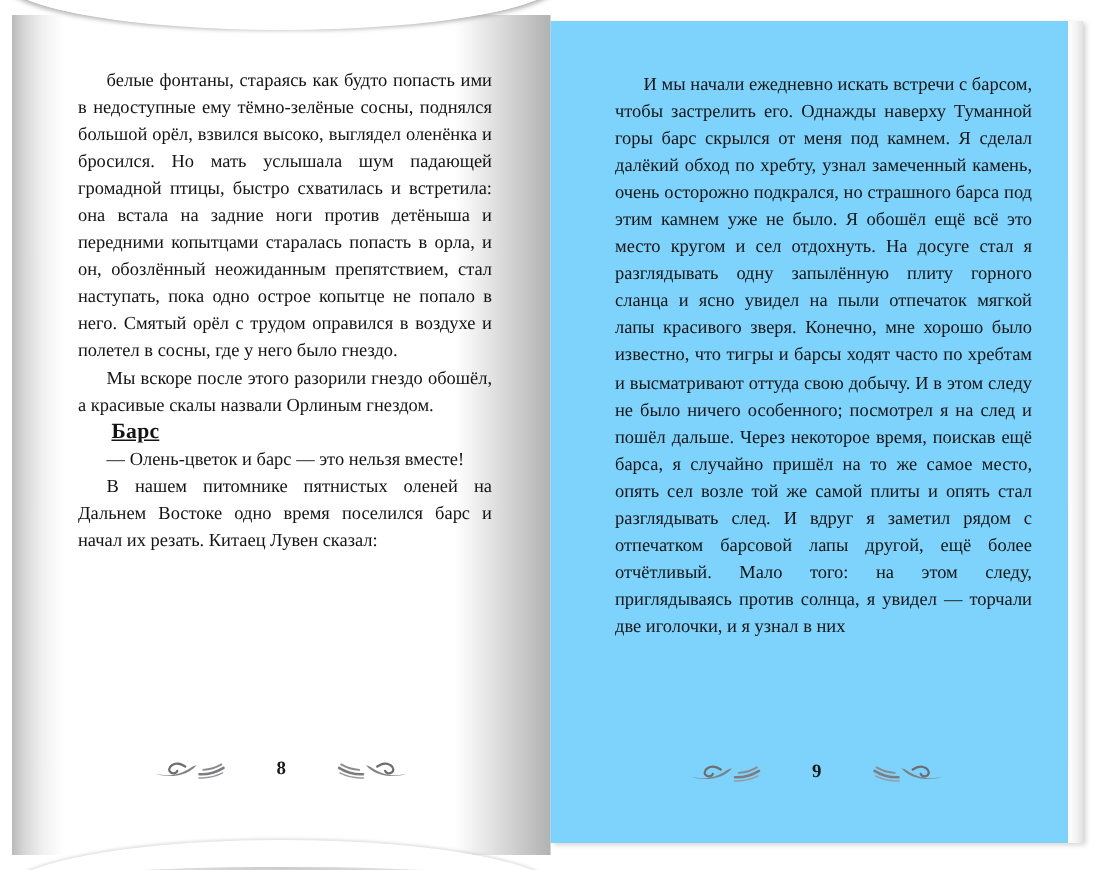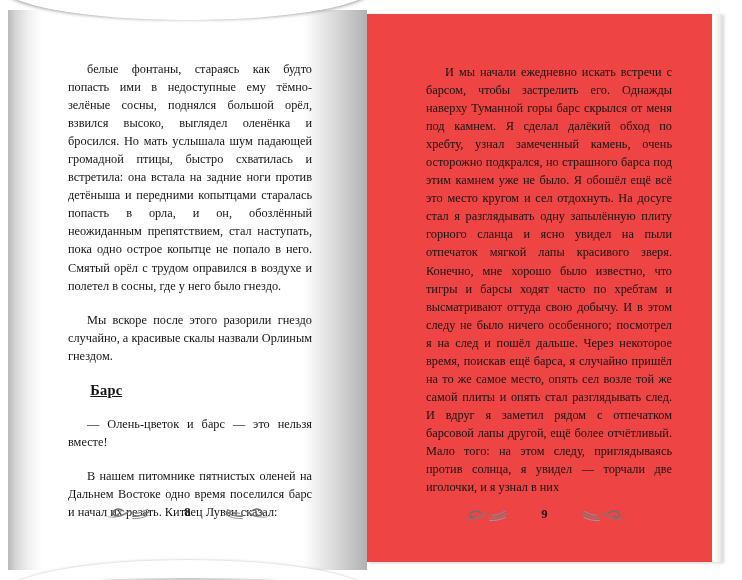--- a/index.html
+++ b/index.html
@@ -80,21 +80,21 @@
     background: radial-gradient(ellipse at 50% 0%, rgba(140,140,140,0.45) 0%, rgba(160,160,160,0.18) 55%, rgba(255,255,255,0) 80%);
   }
 
   
   .page-right {
     position: absolute;
     left: 367px;
     top: 14px;
     width: 355px;
     height: 548px;
-    background: #ef4444;
+    background: #7dd3fc;
     box-shadow: 2px 1px 3px rgba(150,150,150,0.40);
   }
   .page-right .edge-right {
     position: absolute;
     right: 0;
     top: 0;
     width: 10px;
     height: 100%;
     background: linear-gradient(to right, #ffffff 0%, #f4f4f4 55%, #e2e2e2 100%);
   }
@@ -114,21 +114,21 @@
     left: 44px;
     top: 34px;
     width: 276px;
   }
   .textcol-right {
     left: 43px;
     top: 33px;
     width: 278px;
   }
   .textcol p {
-    margin: 16px;
+    margin: 0;
     text-indent: 1.55em;
   }
   
   .textcol p { text-align: justify; }
   .textcol p:last-child { text-align: justify; }
 
   .chapter-heading {
     margin: 17px 0 14px 0;
     text-align: center;
     font-size: 14.4px;
@@ -175,21 +175,21 @@
 <body>
 
 <div id="spread">
 
   <div class="page-left">
     <div class="edge-left"></div>
     <div class="edge-gutter"></div>
 
     <div class="textcol textcol-left">
       <p>белые фонтаны, стараясь как будто попасть ими в недоступные ему тёмно-зелёные сосны, поднялся большой орёл, взвился высоко, выглядел оленёнка и бросился. Но мать услышала шум падающей громадной птицы, быстро схватилась и встретила: она встала на задние ноги против детёныша и передними копытцами старалась попасть в орла, и он, обозлённый неожиданным препятствием, стал наступать, пока одно острое копытце не попало в него. Смятый орёл с трудом оправился в воздухе и полетел в сосны, где у него было гнездо.</p>
-      <p>Мы вскоре после этого разорили гнездо случайно, а красивые скалы назвали Орлиным гнездом.</p>
+      <p>Мы вскоре после этого разорили гнездо обошёл, а красивые скалы назвали Орлиным гнездом.</p>
 
       <p class="chapter-heading">Барс</p>
 
       <p>— Олень-цветок и барс — это нельзя вместе!</p>
       <p>В нашем питомнике пятнистых оленей на Дальнем Востоке одно время поселился барс и начал их резать. Китаец Лувен сказал:</p>
     </div>
 
     <div class="footer footer-left">
       <span class="ornament">
         <svg viewBox="0 0 78 18" width="78" height="18" aria-hidden="true">

